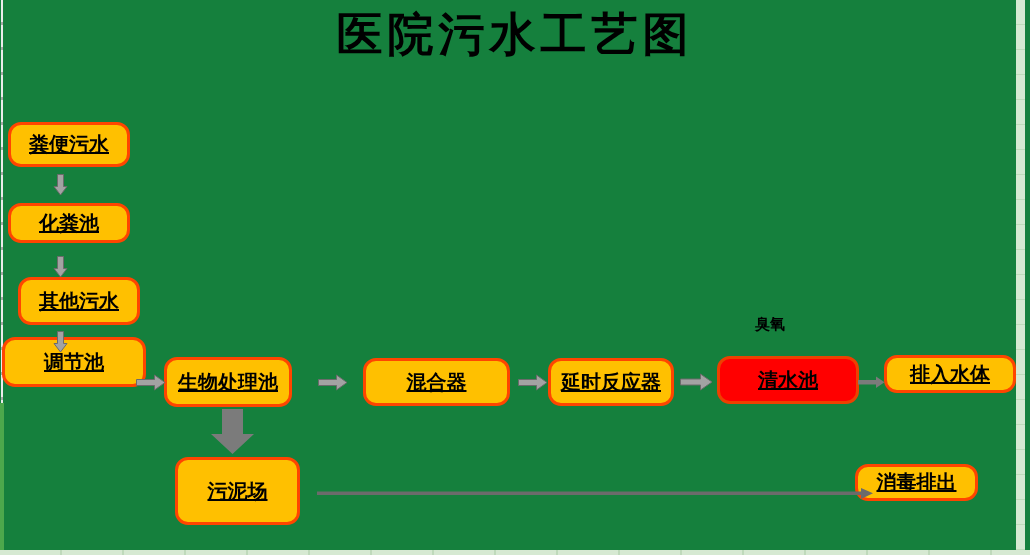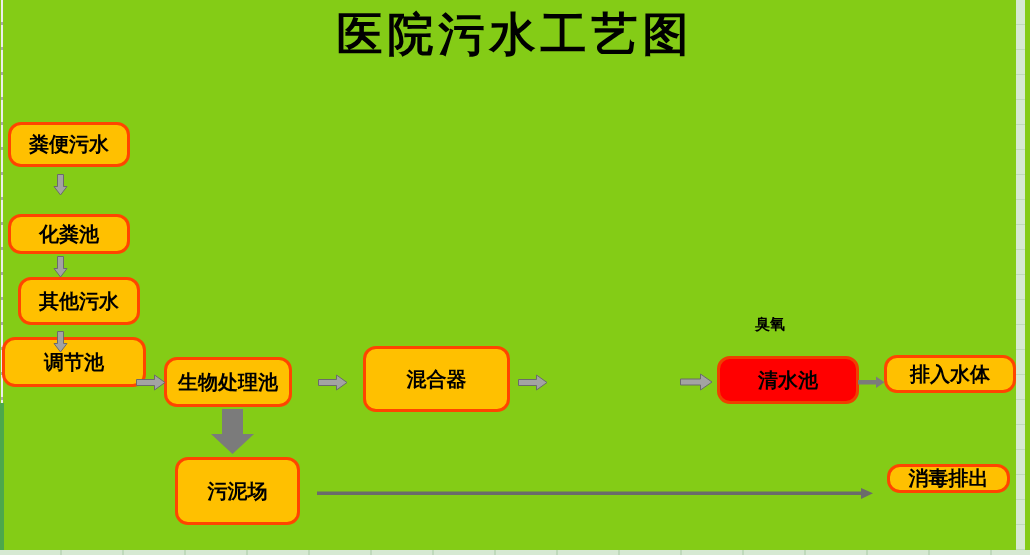--- a/index.html
+++ b/index.html
@@ -1,28 +1,29 @@
 <!DOCTYPE html>
 <html><head>
 <meta charset="utf-8">
 <style>
   html,body{margin:0;padding:0;background:#fff;}
   #canvas{
-    position:relative;width:1030px;height:555px;background:#84cc16;
+    position:relative;width:1030px;height:555px;background:#15803d;
     overflow:hidden;font-family:"DejaVu Sans","Liberation Sans",sans-serif;
   }
   .title{
     position:absolute;top:4px;left:0;width:1030px;text-align:center;
     font-family:"DejaVu Serif","Liberation Serif",serif;
     font-weight:bold;font-size:46px;letter-spacing:5px;color:#000;
   }
   .node{
     position:absolute;background:#FFC000;border:3px solid #FF4500;
     border-radius:13px;display:flex;align-items:center;justify-content:center;
     box-sizing:border-box;
+    text-decoration:underline;
   }
   .node.red{background:#FF0000;border-color:#EE4000;}
   .lbl{font-weight:bold;font-size:20px;color:#000;white-space:nowrap;}
   .ann{
     position:absolute;font-weight:bold;font-size:15px;color:#000;white-space:nowrap;
   }
   svg.arr{position:absolute;display:block;}
   
   .left-ruler{
     position:absolute;left:1px;top:0;width:2px;height:403px;
@@ -54,47 +55,50 @@
   <div class="left-ruler"></div>
   <div class="left-green-bar"></div>
   <div class="right-sheet-strip"></div>
   <div class="bottom-sheet-strip"></div>
 
   <div class="title">医院污水工艺图</div>
 
   <div class="node" style="left:8px;top:122px;width:122px;height:45px">
     <span class="lbl">粪便污水</span>
   </div>
-  <div class="node" style="left:8px;top:214px;width:122px;height:40px">
+  <div class="node" style="left:8px;top:203px;width:122px;height:40px">
     <span class="lbl">化粪池</span>
   </div>
   <div class="node" style="left:18px;top:277px;width:122px;height:48px">
     <span class="lbl">其他污水</span>
   </div>
   <div class="node" style="left:2px;top:337px;width:144px;height:50px">
     <span class="lbl">调节池</span>
   </div>
 
   <div class="node" style="left:164px;top:357px;width:128px;height:50px">
     <span class="lbl">生物处理池</span>
   </div>
-  <div class="node" style="left:363px;top:346px;width:147px;height:66px">
+  <div class="node" style="left:363px;top:358px;width:147px;height:48px">
     <span class="lbl">混合器</span>
+  </div>
+  <div class="node" style="left:548px;top:358px;width:126px;height:48px">
+    <span class="lbl">延时反应器</span>
   </div>
   <div class="node red" style="left:717px;top:356px;width:142px;height:48px">
     <span class="lbl">清水池</span>
   </div>
   <div class="node" style="left:884px;top:355px;width:132px;height:38px">
     <span class="lbl">排入水体</span>
   </div>
 
   <div class="node" style="left:175px;top:457px;width:125px;height:68px">
     <span class="lbl">污泥场</span>
   </div>
-  <div class="node" style="left:887px;top:464px;width:123px;height:29px">
+  <div class="node" style="left:855px;top:464px;width:123px;height:37px">
     <span class="lbl">消毒排出</span>
   </div>
 
   <div class="ann" style="left:755px;top:315px">臭氧</div>
 
   <svg class="arr" style="left:53px;top:174px" width="15" height="22" viewBox="0 0 15 22">
     <polygon points="4.5,0.5 10.5,0.5 10.5,12.5 14,12.5 7.5,21 1,12.5 4.5,12.5" fill="#A3A3A3" stroke="#6B6B6B" stroke-width="1"></polygon>
   </svg>
   <svg class="arr" style="left:53px;top:256px" width="15" height="22" viewBox="0 0 15 22">
     <polygon points="4.5,0.5 10.5,0.5 10.5,12.5 14,12.5 7.5,21 1,12.5 4.5,12.5" fill="#A3A3A3" stroke="#6B6B6B" stroke-width="1"></polygon>

